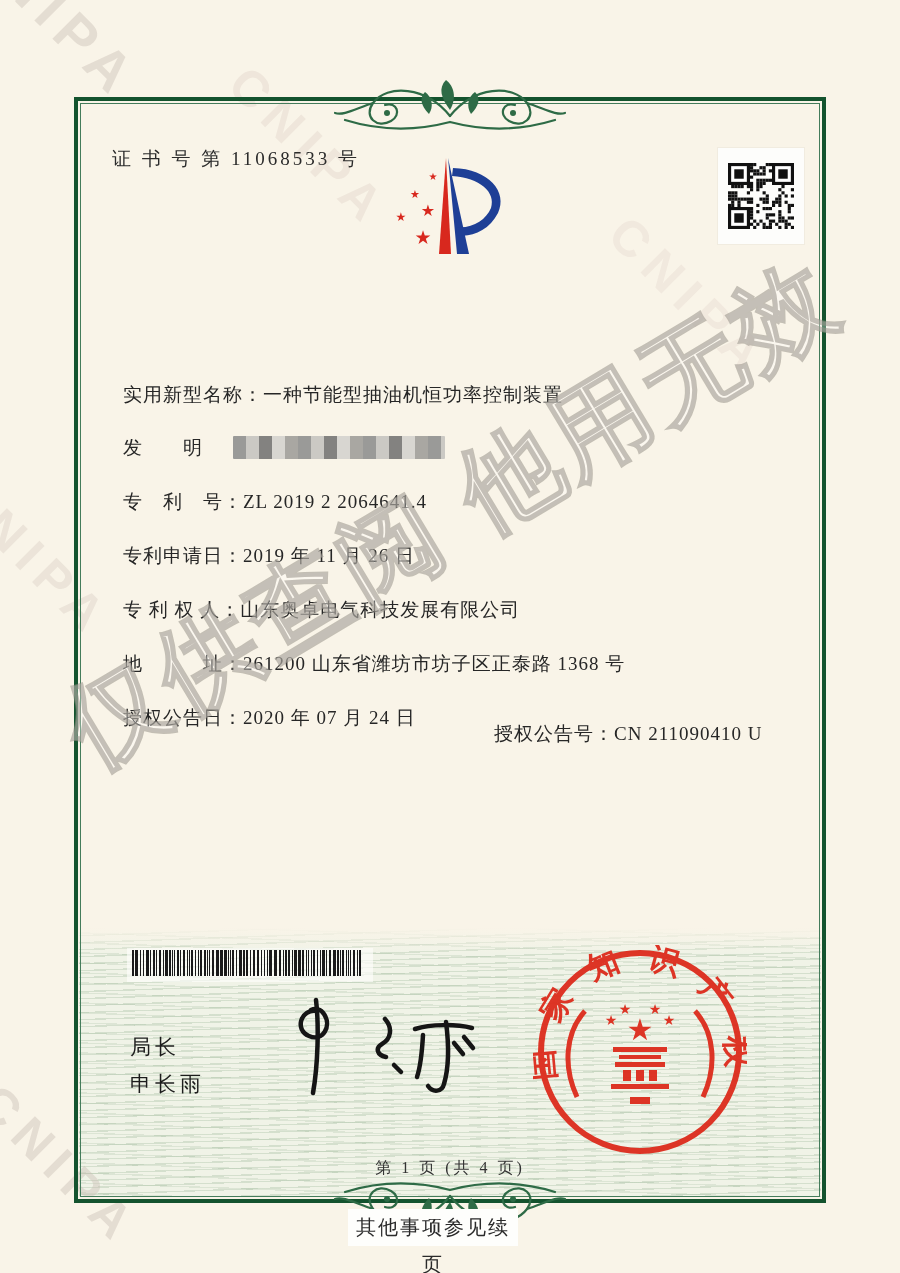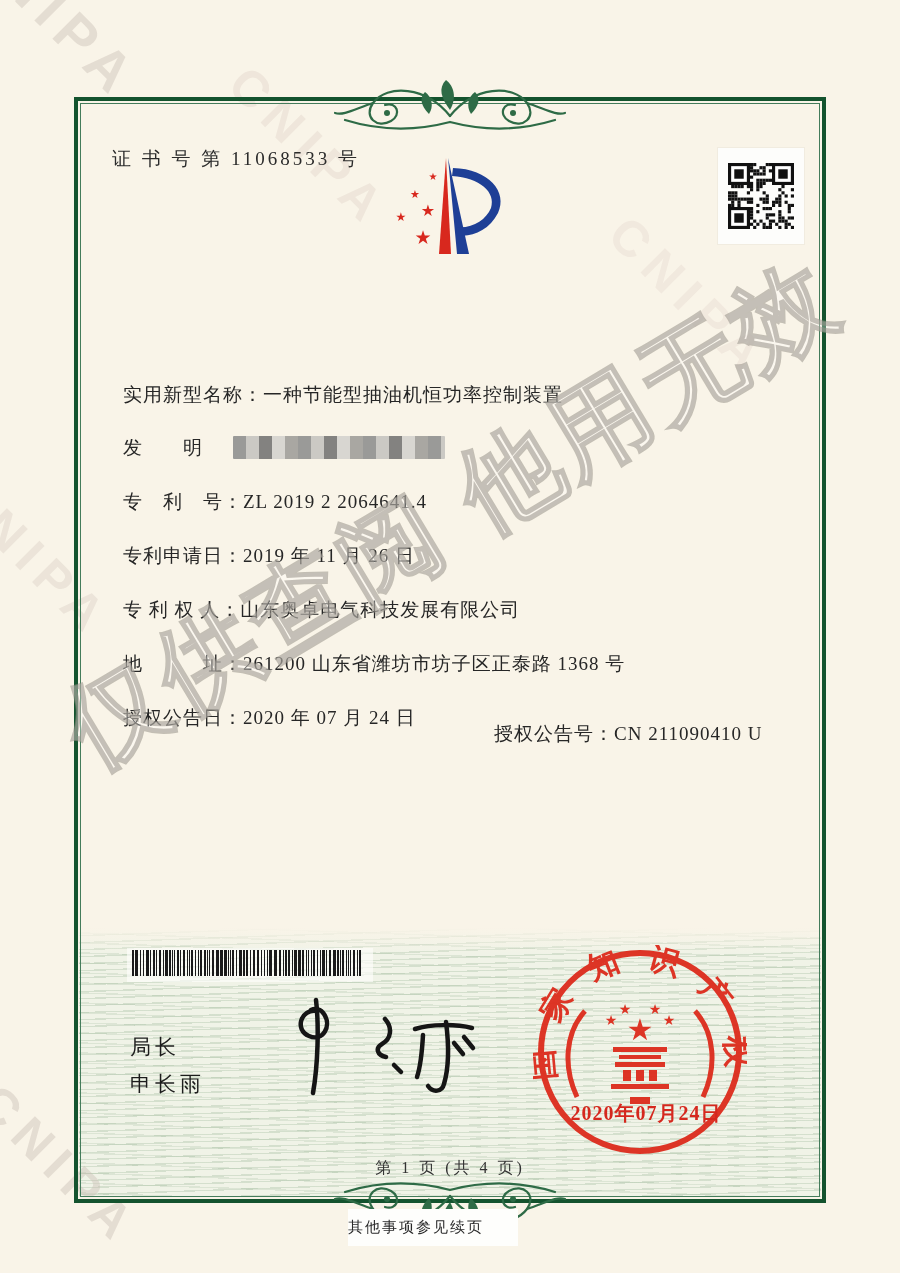--- a/index.html
+++ b/index.html
@@ -63,21 +63,21 @@
     font-family:"Liberation Sans","DejaVu Sans",sans-serif;color:#1c1c1c;}
   .signature{position:absolute;left:265px;top:995px;width:230px;height:110px;z-index:2;}
   
   .seal{position:absolute;left:533px;top:945px;width:214px;height:214px;z-index:2;opacity:.95;}
   .seal-date{position:absolute;left:556px;top:1100px;width:180px;text-align:center;z-index:3;
     font-size:20px;letter-spacing:1px;color:#d5281e;font-weight:600;}
   
   .page-info{position:absolute;left:0;top:1158px;width:100%;text-align:center;font-size:16px;
     letter-spacing:3px;color:#333;z-index:2;}
   .cont-box{position:absolute;left:348px;top:1209px;width:170px;height:37px;background:#fefefc;z-index:4;
-    line-height:37px;font-size:15px;letter-spacing:2px;color:#2a2a2a;}
+    text-align:center;line-height:37px;font-size:20px;letter-spacing:2px;color:#2a2a2a;}
   
   .wm-diagonal{
     position:absolute;left:48px;top:696px;z-index:6;white-space:nowrap;pointer-events:none;
     transform:rotate(-31deg);transform-origin:0 0;
     font-family:"Liberation Sans","DejaVu Sans",sans-serif;font-weight:700;
     font-size:100px;line-height:100px;letter-spacing:6px;
     color:rgba(255,255,255,.30);-webkit-text-stroke:2px rgba(152,146,136,.55);
   }
   .wm-cnipa{
     position:absolute;z-index:1;pointer-events:none;transform:rotate(45deg);
@@ -443,20 +443,19 @@
       <rect x="82" y="117" width="50" height="5"></rect>
       <rect x="90" y="125" width="8" height="11"></rect>
       <rect x="103" y="125" width="8" height="11"></rect>
       <rect x="116" y="125" width="8" height="11"></rect>
       <rect x="78" y="139" width="58" height="5"></rect>
       <rect x="97" y="152" width="20" height="7"></rect>
       <path d="M44 152 C30 122 32 88 52 66" fill="none" stroke="#dd2b1c" stroke-width="5"></path>
       <path d="M170 152 C184 122 182 88 162 66" fill="none" stroke="#dd2b1c" stroke-width="5"></path>
     </g>
   </svg>
-  <div class="seal-date">2020年07月24日</div>
 
   <div class="page-info">第 1 页 (共 4 页)</div>
   <div class="cont-box">其他事项参见续页</div>
 
   <div class="wm-diagonal">仅供查阅 他用无效</div>
 
 </div>
 
 </body></html>

